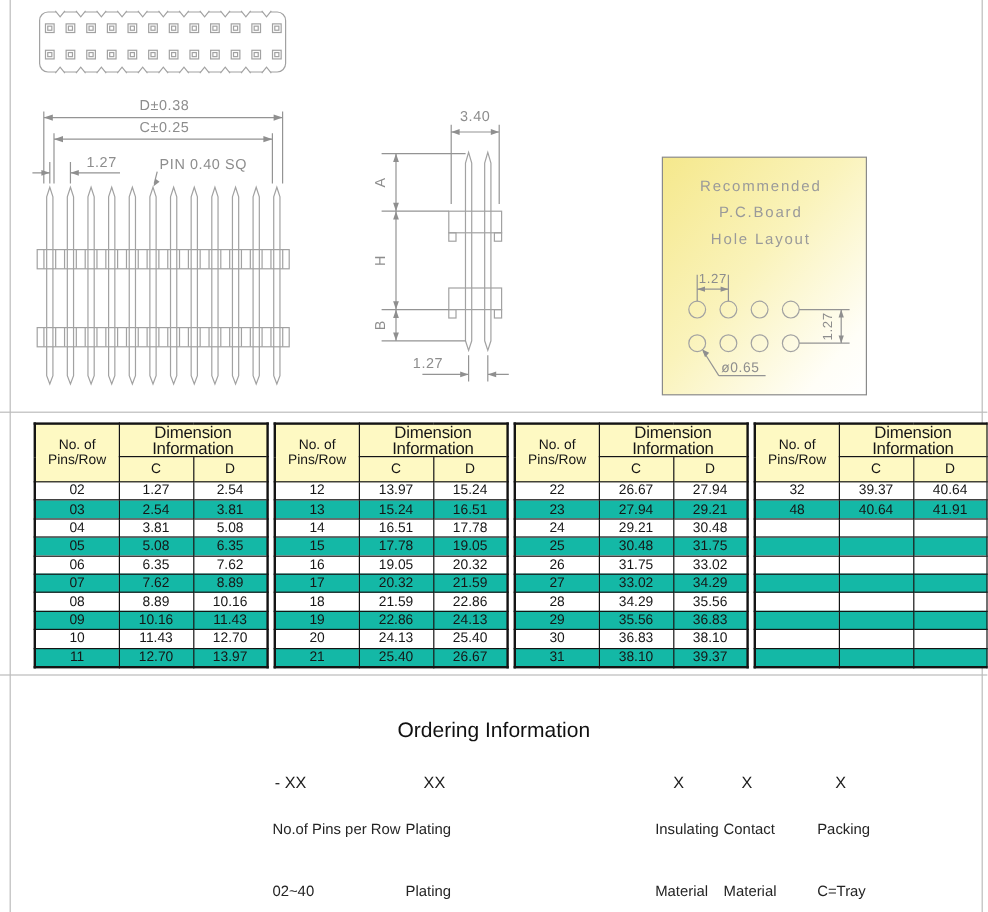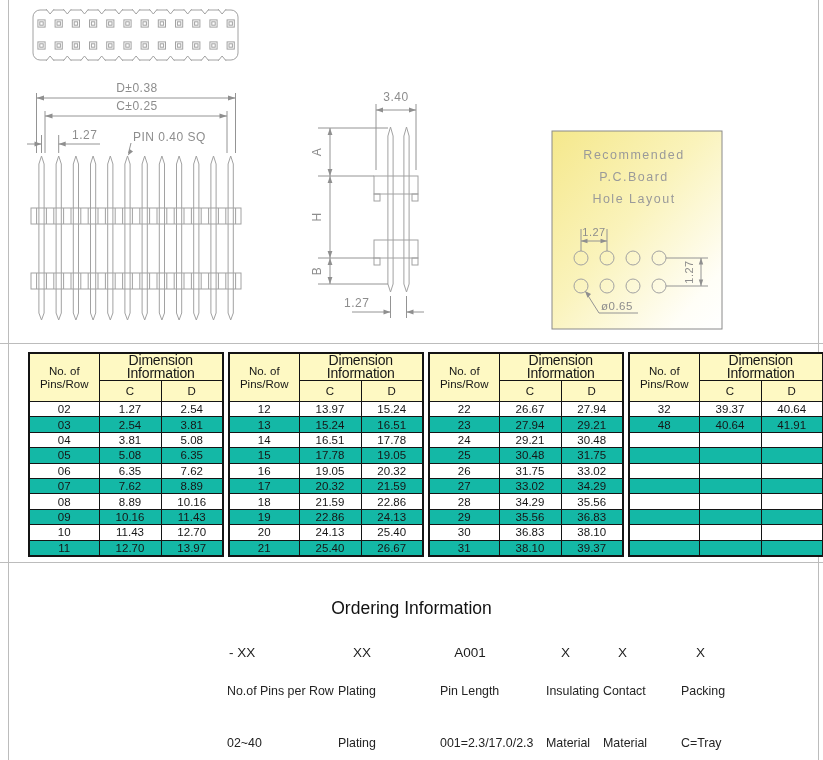--- a/index.html
+++ b/index.html
@@ -592,28 +592,20 @@
     <div class="lines">
       <div>Plating</div>
       <div>Plating</div>
       
       
       
       
     </div>
   </div>
 
-  <div class="seg" id="seg3">
-    <span class="code">A001</span>
-    <div class="lines">
-      <div>Pin Length</div>
-      <div>001=2.3/17.0/2.3</div>
-      
-    </div>
-  </div>
 
   <div class="seg" id="seg4">
     <span class="code">X</span>
     <div class="lines">
       <div>Insulating</div>
       <div>Material</div>
       
       
     </div>
   </div>

